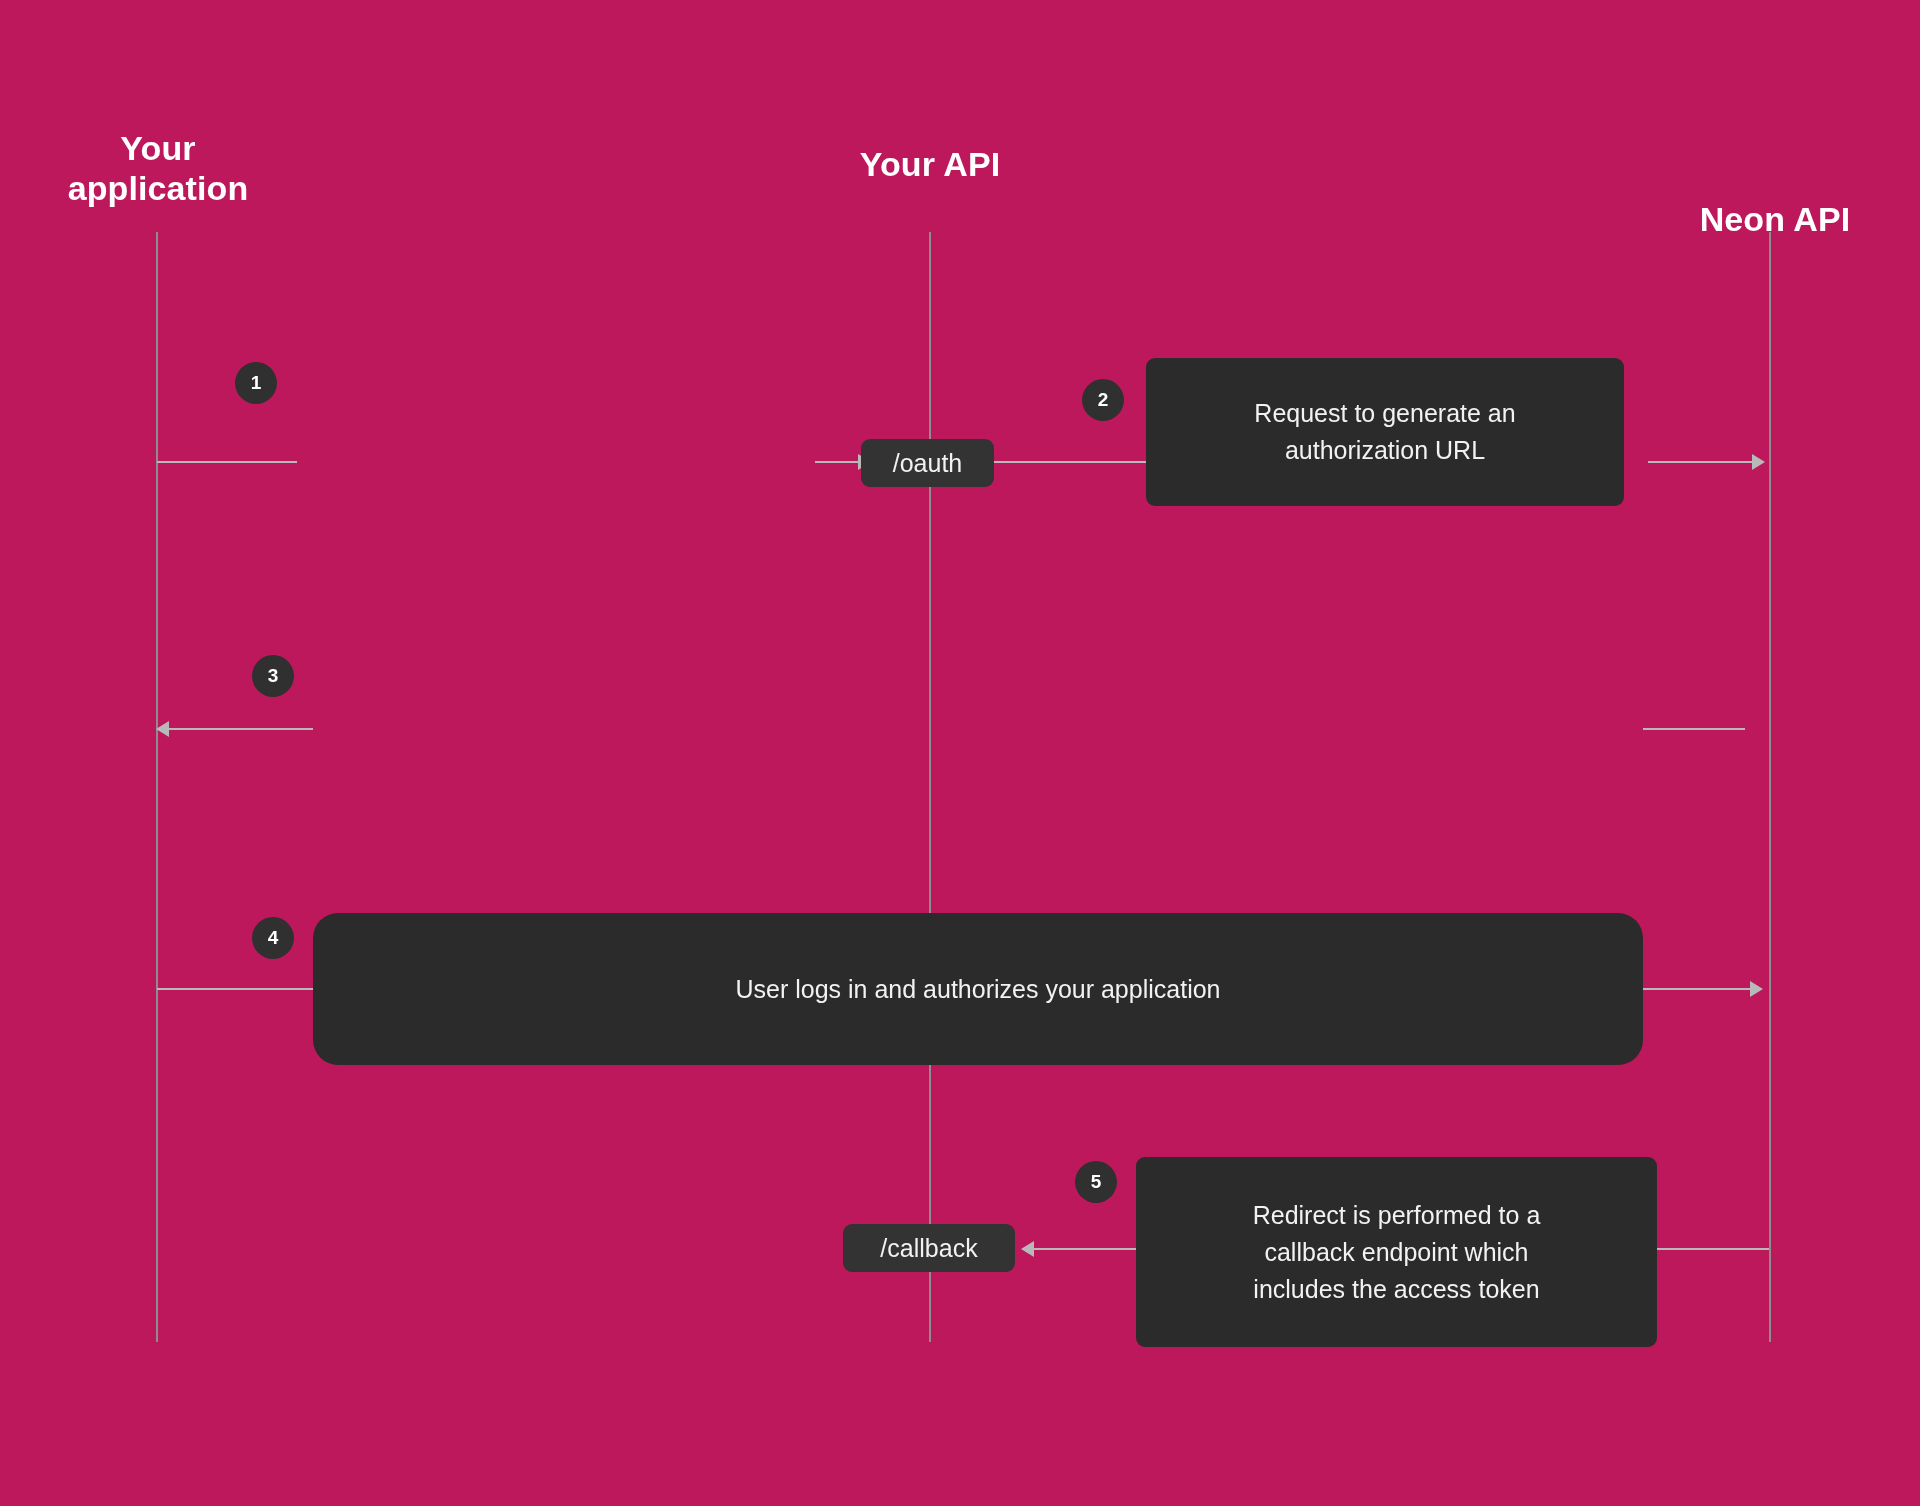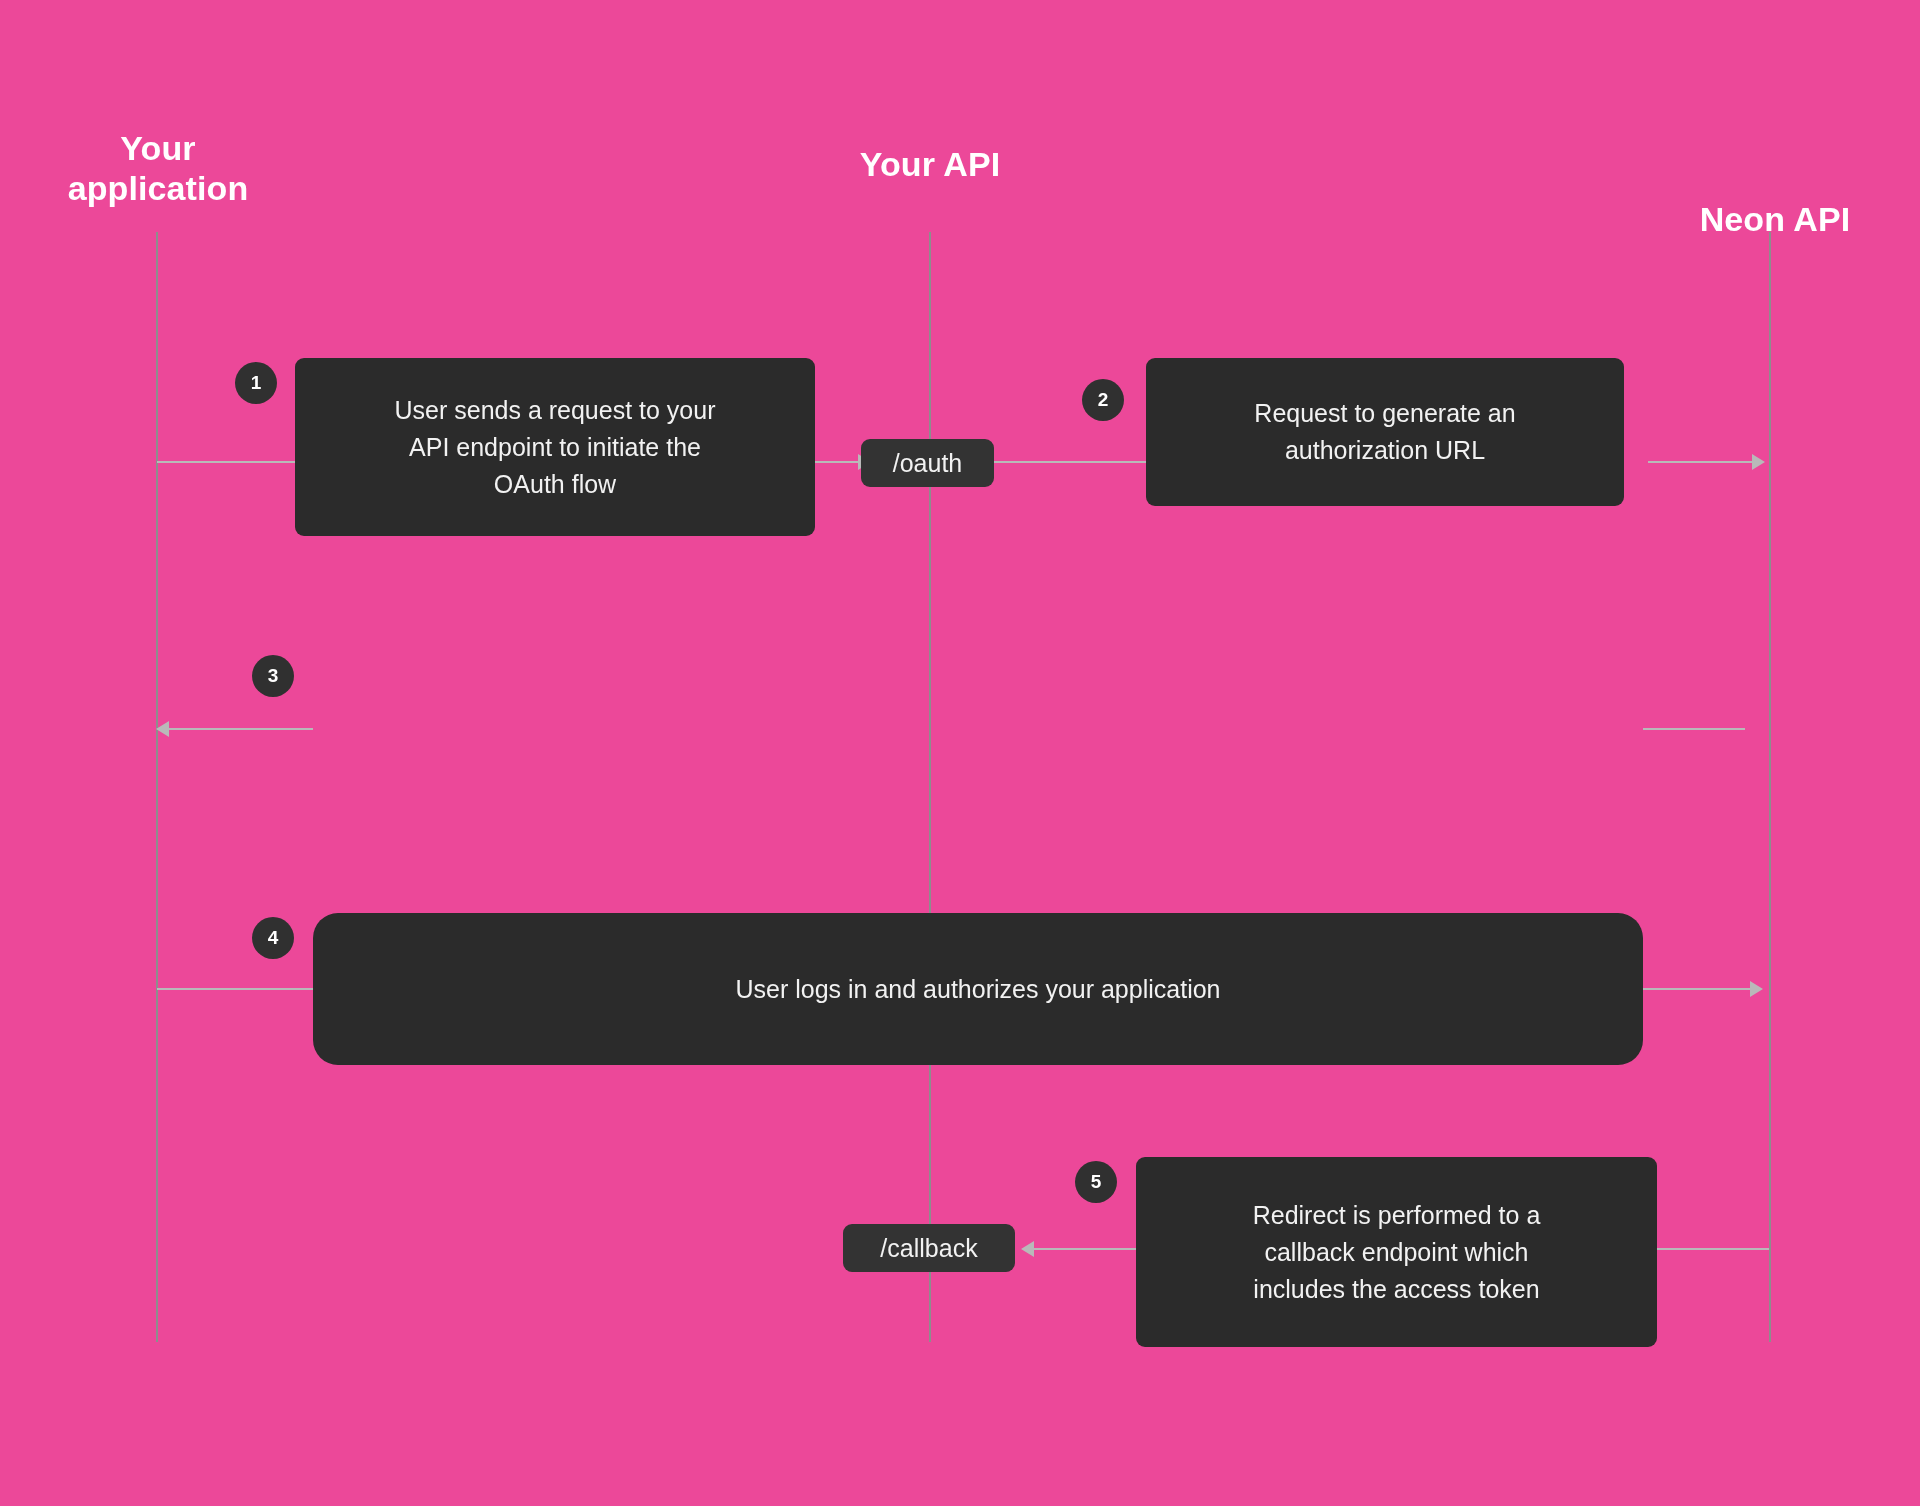--- a/index.html
+++ b/index.html
@@ -8,21 +8,21 @@
     background: #171717;
   }
   body {
     font-family: "Liberation Sans", sans-serif;
     -webkit-font-smoothing: antialiased;
   }
   #canvas {
     position: relative;
     width: 1920px;
     height: 1506px;
-    background: #ec4899;
+    background: #be185d;
     overflow: hidden;
   }
 
   
   .lane-title {
     position: absolute;
     color: #ffffff;
     font-weight: 700;
     font-size: 34px;
     line-height: 1.18;
@@ -123,25 +123,20 @@
   <div class="lane-title" style="left:1655px; top:160px; width:240px;margin-top:39px;">Neon API</div>
 
   <div class="lifeline" style="left:156px; top:232px; height:1110px;"></div>
   <div class="lifeline" style="left:929px; top:232px; height:1110px;"></div>
   <div class="lifeline" style="left:1769px; top:232px; height:1110px;"></div>
 
   <div class="conn" style="left:157px; top:461px; width:140px;"></div>
 
   <div class="badge" style="left:235px; top:362px;">1</div>
 
-  <div class="msg-box" style="left:295px; top:358px; width:520px; height:178px;">
-    <span class="msg-text">User sends a request to your
-API endpoint to initiate the
-OAuth flow</span>
-  </div>
 
   <div class="conn" style="left:815px; top:461px; width:46px;"></div>
   <div class="arrow-head arrow-right" style="left:858px; top:454px;"></div>
 
   <div class="pill" style="left:861px; top:439px; width:133px; height:48px;text-align:center;">/oauth</div>
 
   <div class="conn" style="left:994px; top:461px; width:152px;"></div>
 
   <div class="badge" style="left:1082px; top:379px;">2</div>
 

